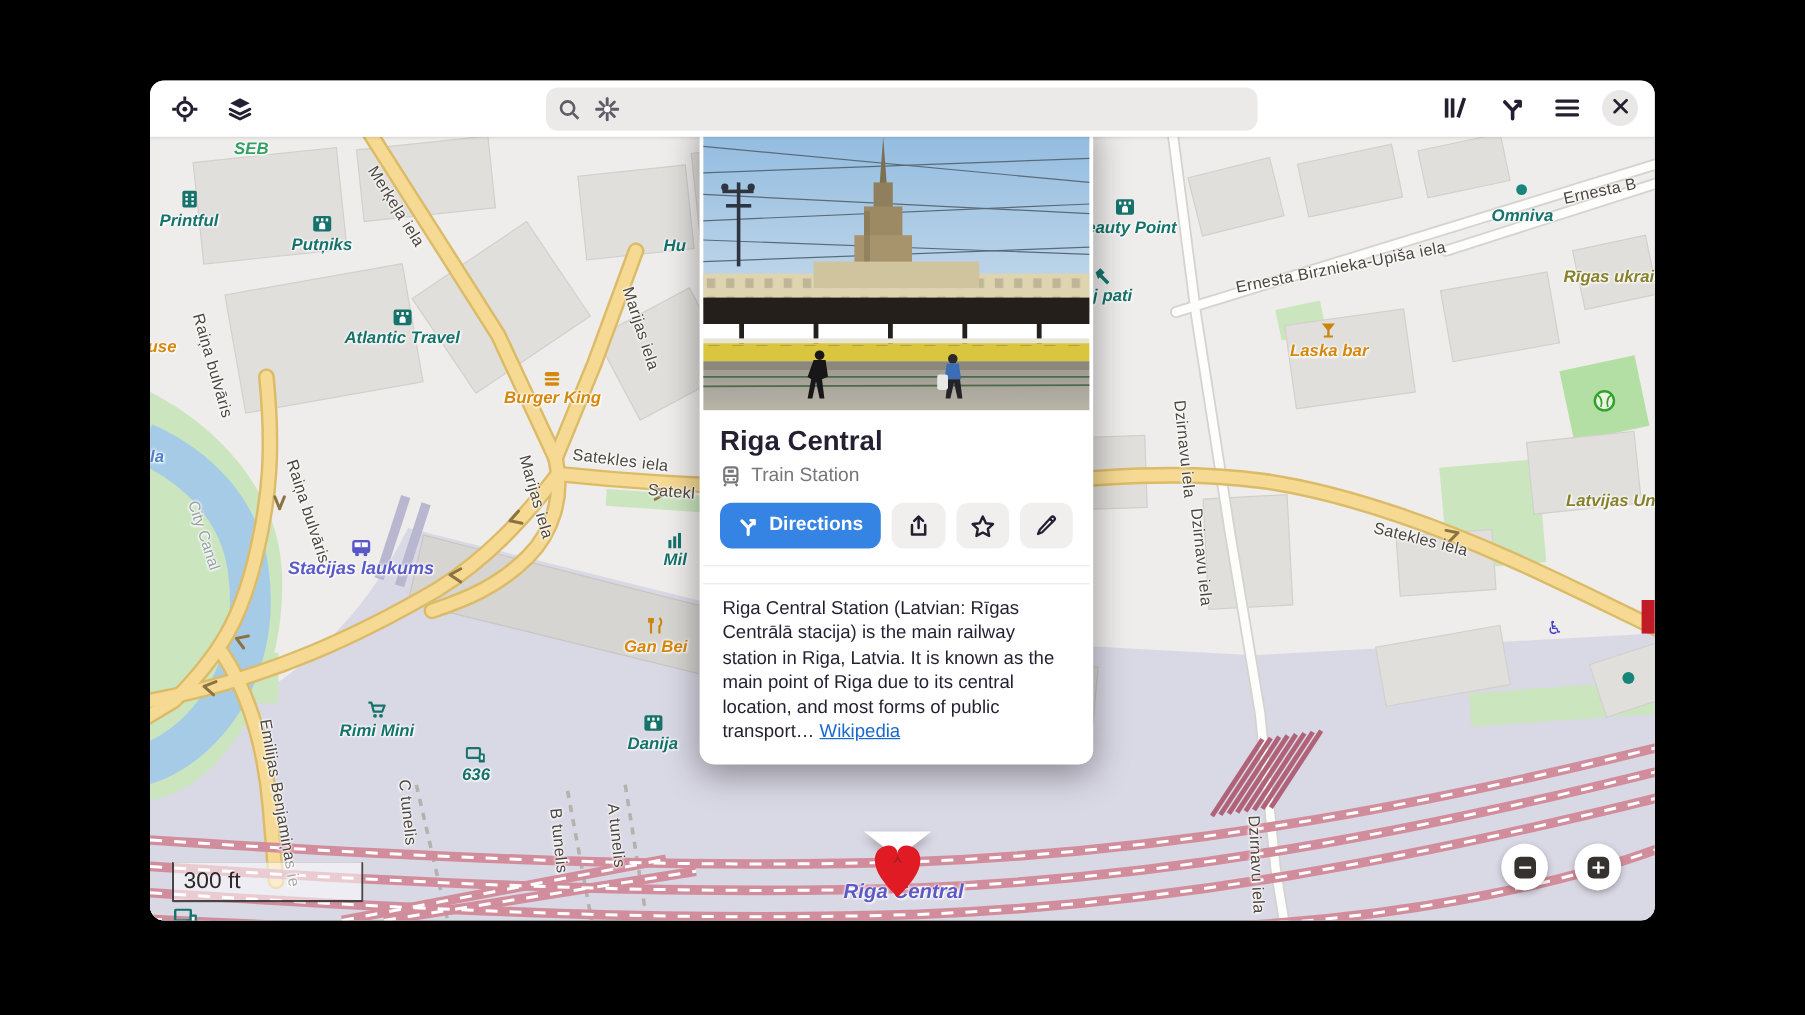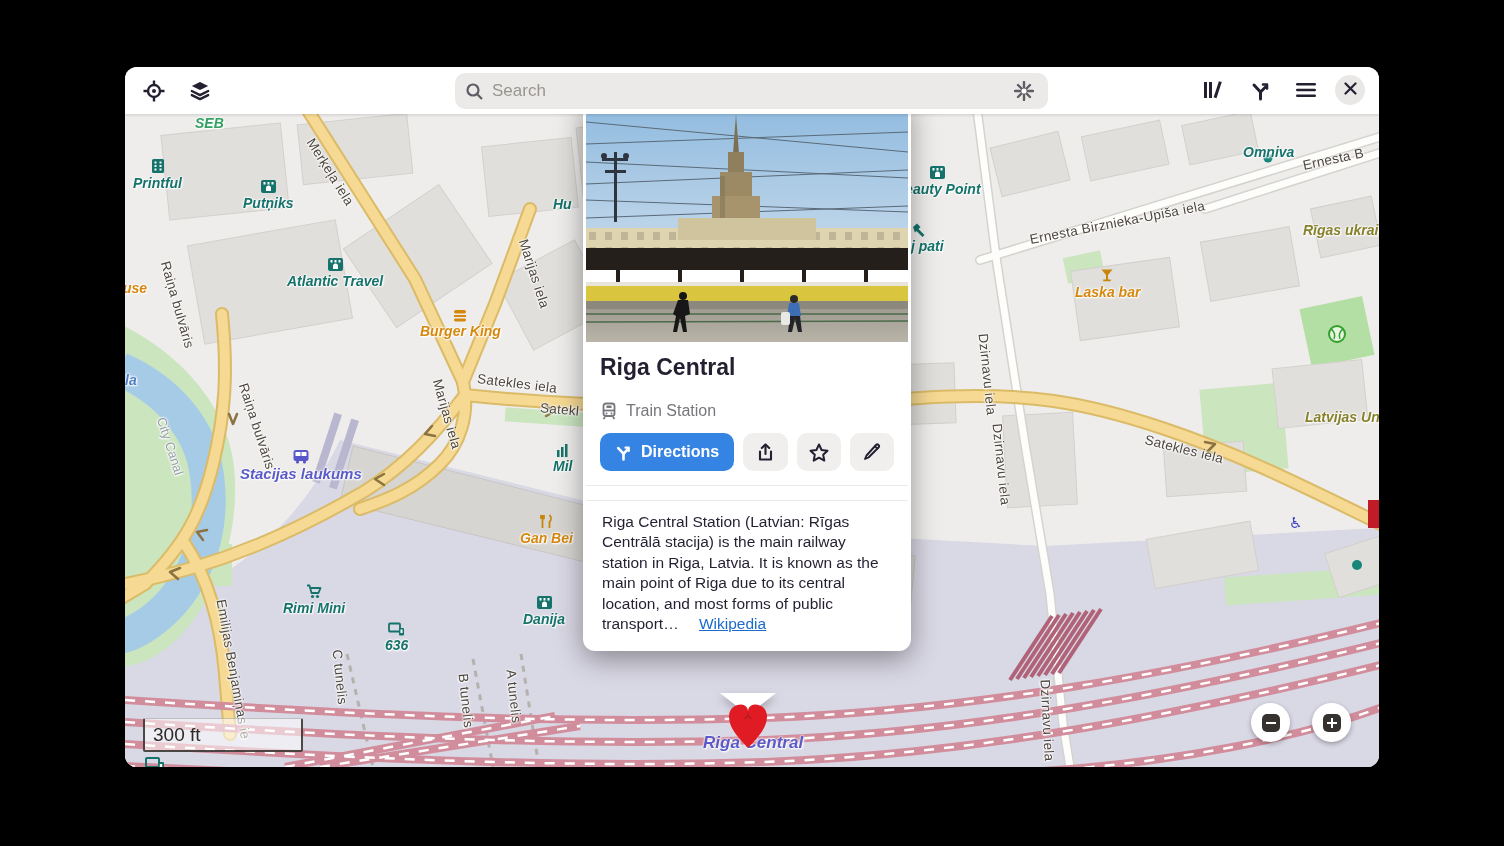--- a/index.html
+++ b/index.html
@@ -40,32 +40,32 @@
   
   #place-card { position:absolute; left:458px; top:30px; width:328px; background:#fff;
     border-radius:12px; z-index:30; box-shadow:0 8px 28px rgba(0,0,0,.38); padding:3px 3px 0 3px; }
   #card-tail { position:absolute; left:595px; top:626px; width:0; height:0; z-index:29;
     border-left:28px solid transparent; border-right:28px solid transparent;
     border-top:22px solid #fff; filter:drop-shadow(0 4px 4px rgba(0,0,0,.25)); }
   #card-photo { width:322px; height:242px; border-radius:9px 9px 0 0; overflow:hidden; display:block; }
   .card-body { padding:10px 14px 0 14px; }
   .card-title { font-size:23px; font-weight:bold; color:#241f31; margin-top:2px; }
   .card-sub { font-size:16px; color:#77767b; margin-top:7px; }
-  .card-cat { display:flex; align-items:center; gap:8px; margin-top:21px; color:#77767b; font-size:16px; }
+  .card-cat { display:flex; align-items:center; gap:8px; margin-top:7px; color:#77767b; font-size:16px; }
   .btn-row { display:flex; gap:9px; margin-top:13px;justify-content:center; }
   #directions-btn { height:38px; padding:0 15px; border:none; border-radius:10px; background:#3584e4;
     color:#fff; font-size:16px; font-weight:bold; display:flex; align-items:center; gap:9px;
     cursor:pointer; font-family:"Liberation Sans",sans-serif; }
   .sq-btn { width:45px; height:38px; border:none; border-radius:10px; background:#f0efed;
     display:flex; align-items:center; justify-content:center; cursor:pointer; color:#241f31; }
   .divider { height:1px; background:#ebeae8; margin:14px -14px 0 -14px; }
   .access-row { display:flex; align-items:center; gap:12px; padding:12px 2px; color:#241f31;
     font-size:15.5px; }
   .desc { font-size:15.5px; color:#241f31; line-height:1.32; padding:11px 2px 16px 2px; }
-  .desc a { color:#1b6acb;margin-left:16px; }
+  .desc a { color:#1b6acb; }
 
   
   #scale-bar { position:absolute; left:18px; top:651px; width:160px; height:34px; z-index:10;
     background:rgba(255,255,255,.55); border:2px solid rgba(45,42,40,.85); border-top:1px solid rgba(45,42,40,.25);
     border-radius:2px; font-size:19px; color:#2d2a28; display:flex; align-items:center; padding-left:8px; }
   #marker { position:absolute; left:602px; top:636px; z-index:31; cursor:pointer; }
   #marker-label { position:absolute; left:578px; top:666px; z-index:28; font-size:17px;
     font-style:italic; font-weight:bold; color:#5b5bc8;
     text-shadow:0 0 2px #fff,0 0 3px #fff,1px 1px 2px #fff; }
   .zoom-btn { position:absolute; width:39px; height:39px; border-radius:50%; background:#fff;
@@ -372,21 +372,21 @@
     <div class="ml poi teal" style="left:768px;top:108px">
       <span class="pico"><svg width="15" height="15">
             <path d="M2,5 l4,-3.5 3.5,3.5 -2,2 6,6 -2,2 -6,-6 -1.5,1.5 z" fill="#15736b"></path>
           </svg></span>
       <span>Šuj pati</span>
       </div>
 
     <div class="ml street" style="left:905px;top:118px;transform:rotate(-11deg);transform-origin:left center">Ernesta Birznieka-Upiša iela</div>
     <div class="ml street" style="left:1178px;top:44px;transform:rotate(-12deg);transform-origin:left center">Ernesta B</div>
 
-    <div class="ml poi teal" style="left:1118px;top:30px">
+    <div class="ml poi teal" style="left:1118px;top:57px">
         <span>Omniva</span>
       </div>
     <div class="ml poi olive" style="left:1178px;top:108px">
         <span>Rīgas ukraiņ</span>
       </div>
 
     <div class="ml poi orange" style="left:950px;top:154px">
       <span class="pico"><svg width="15" height="15">
             <path d="M1.5,1.5 h11 l-4.5,5.5 v4.5 h2.8 v1.8 h-7.6 v-1.8 h2.8 v-4.5 z" fill="#c8860d"></path>
           </svg></span>
@@ -423,21 +423,20 @@
             <path d="M3,15.5 l9,4.5 9,-4.5" fill="none" stroke="#241f31" stroke-width="2.6" stroke-linecap="round" stroke-linejoin="round"></path>
           </svg>
         </span>
     </button>
 
     <div id="search-entry">
       <span style="line-height:0;margin-right:8px"><svg width="19" height="19" viewBox="0 0 19 19" fill="none" stroke="#5e5c64" stroke-width="2.2">
             <circle cx="8" cy="8" r="5.5"></circle>
             <line x1="12.5" y1="12.5" x2="17" y2="17"></line>
           </svg></span>
-      <input type="text" placeholder="Search" style="">
       <button class="hbtn" style="width:28px;height:28px">
         <span>
             <svg width="20" height="20" viewBox="0 0 20 20" stroke="#5e5c64" stroke-width="2.4" stroke-linecap="round">
               <line x1="10" y1="1" x2="10" y2="19"></line>
               <line x1="1" y1="10" x2="19" y2="10"></line>
               <line x1="4" y1="4" x2="16" y2="16"></line>
               <line x1="16" y1="4" x2="4" y2="16"></line>
               <circle cx="10" cy="10" r="2.6" fill="#fff" stroke="none"></circle>
             </svg>
           </span>

